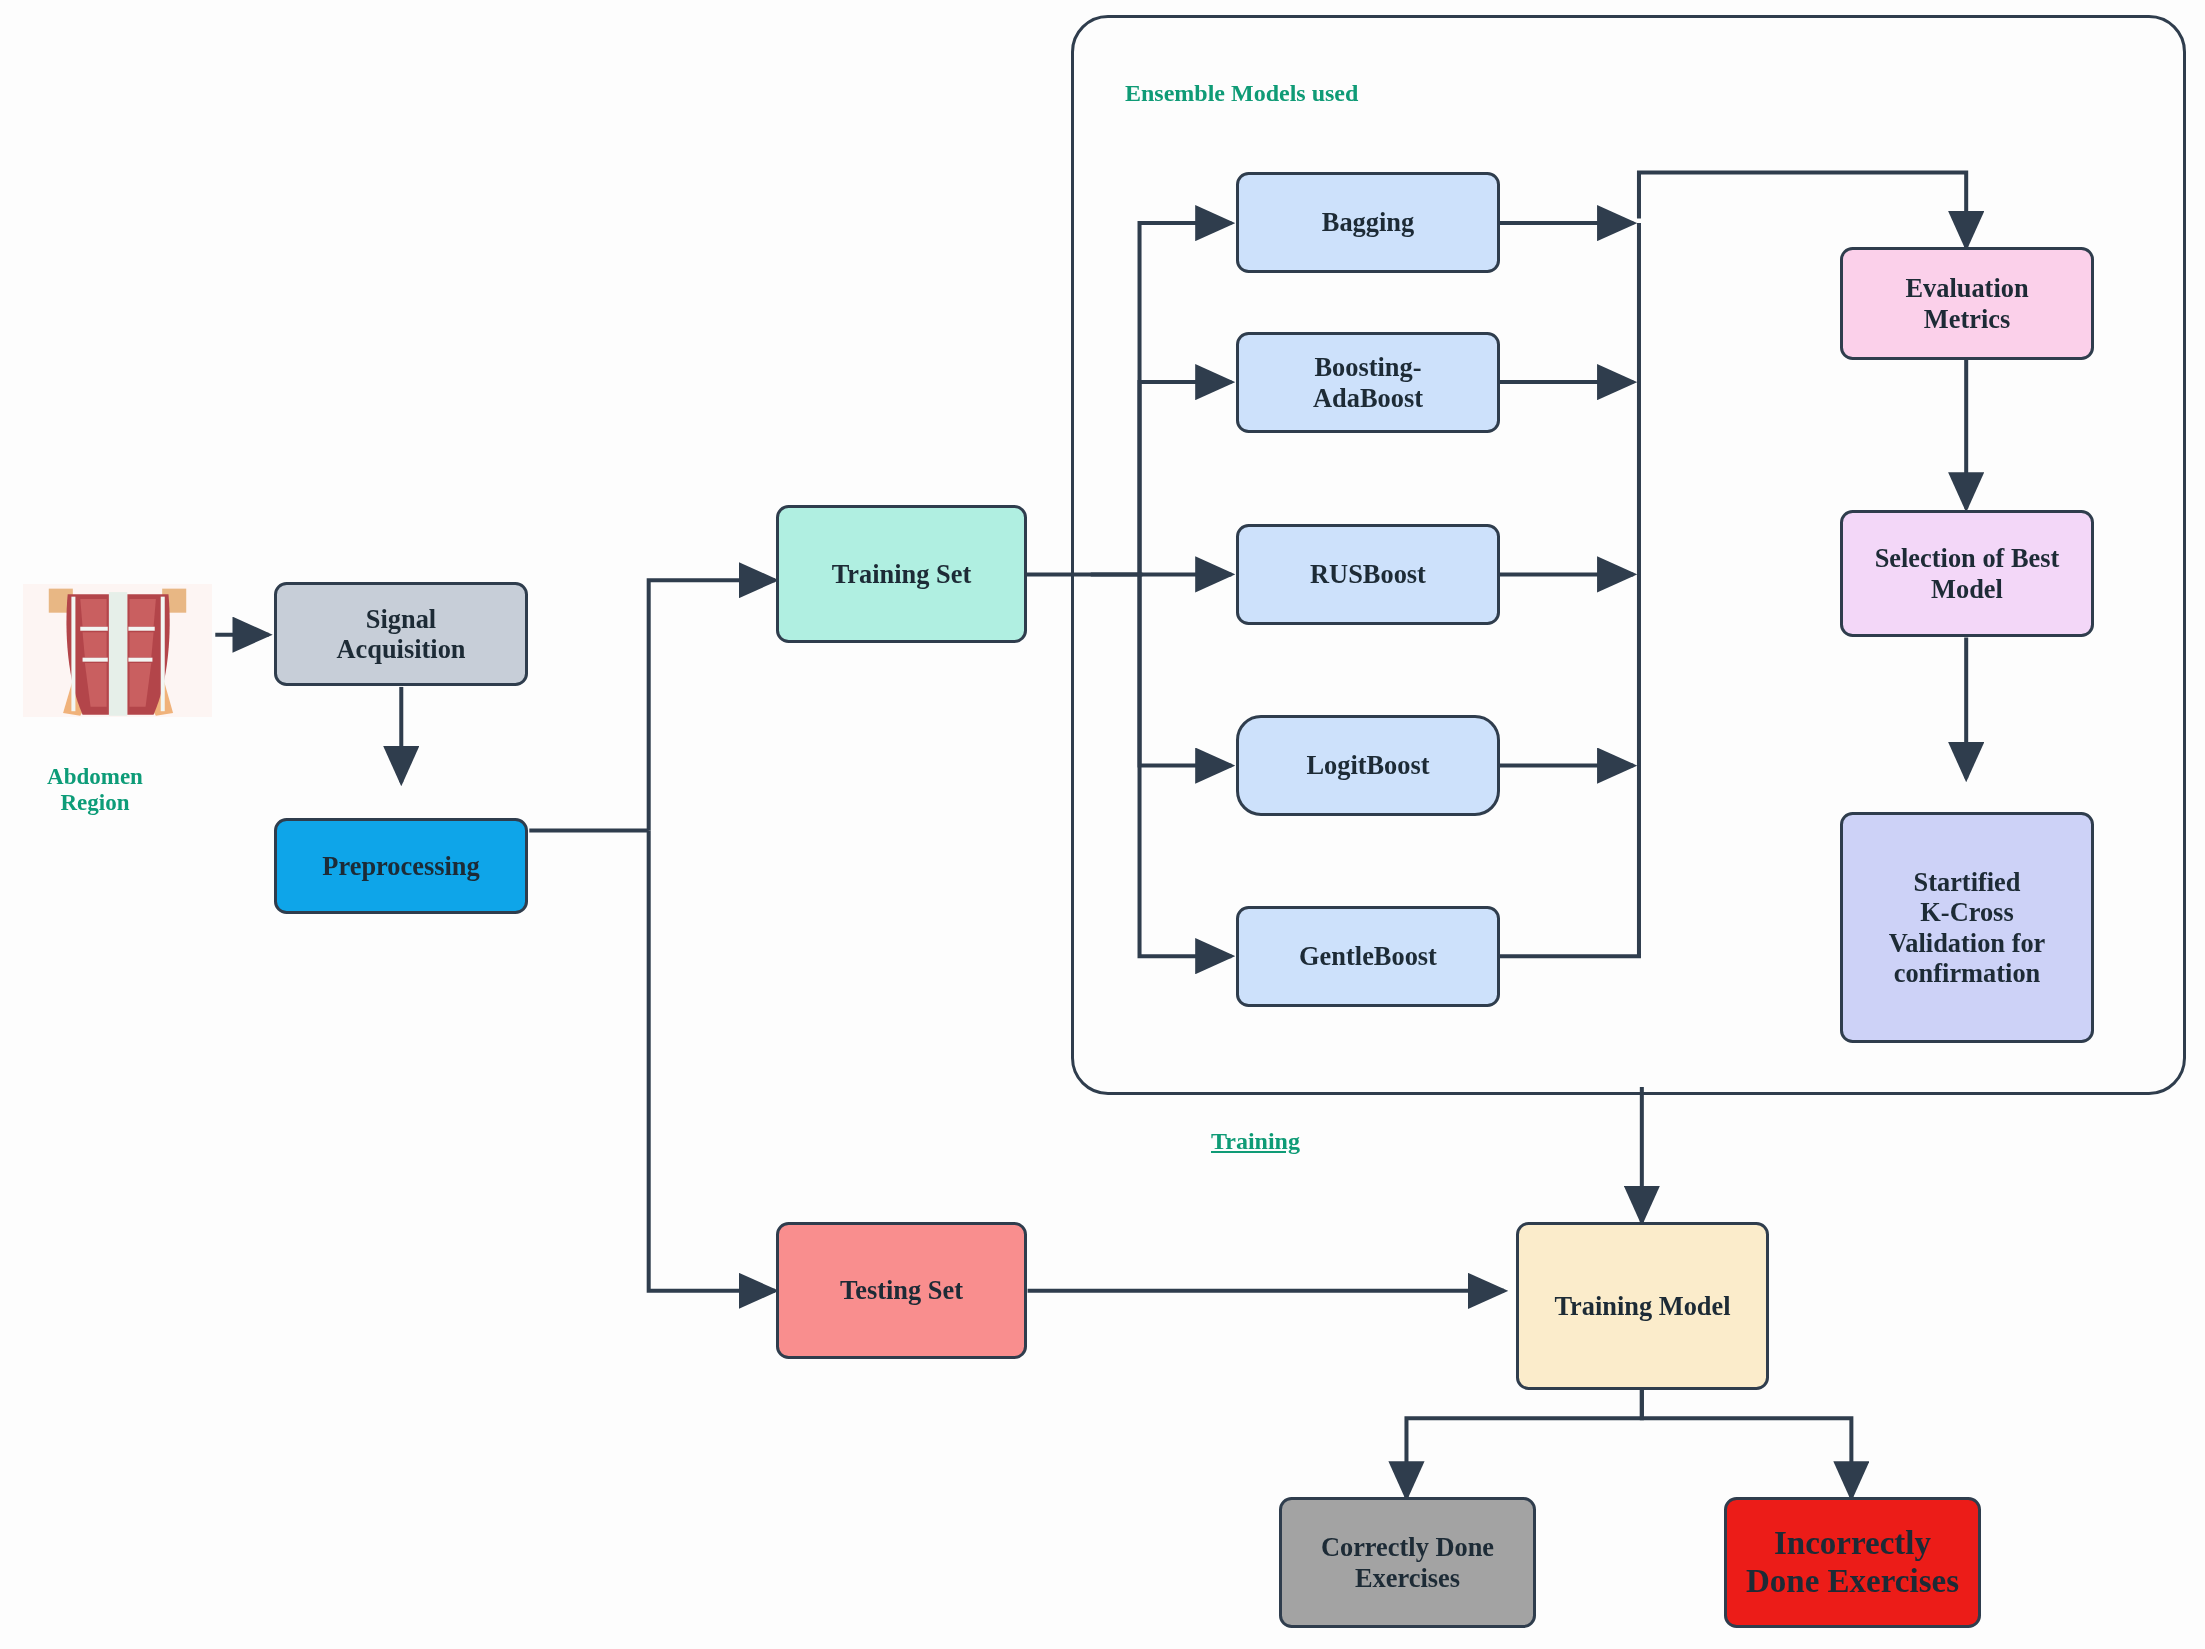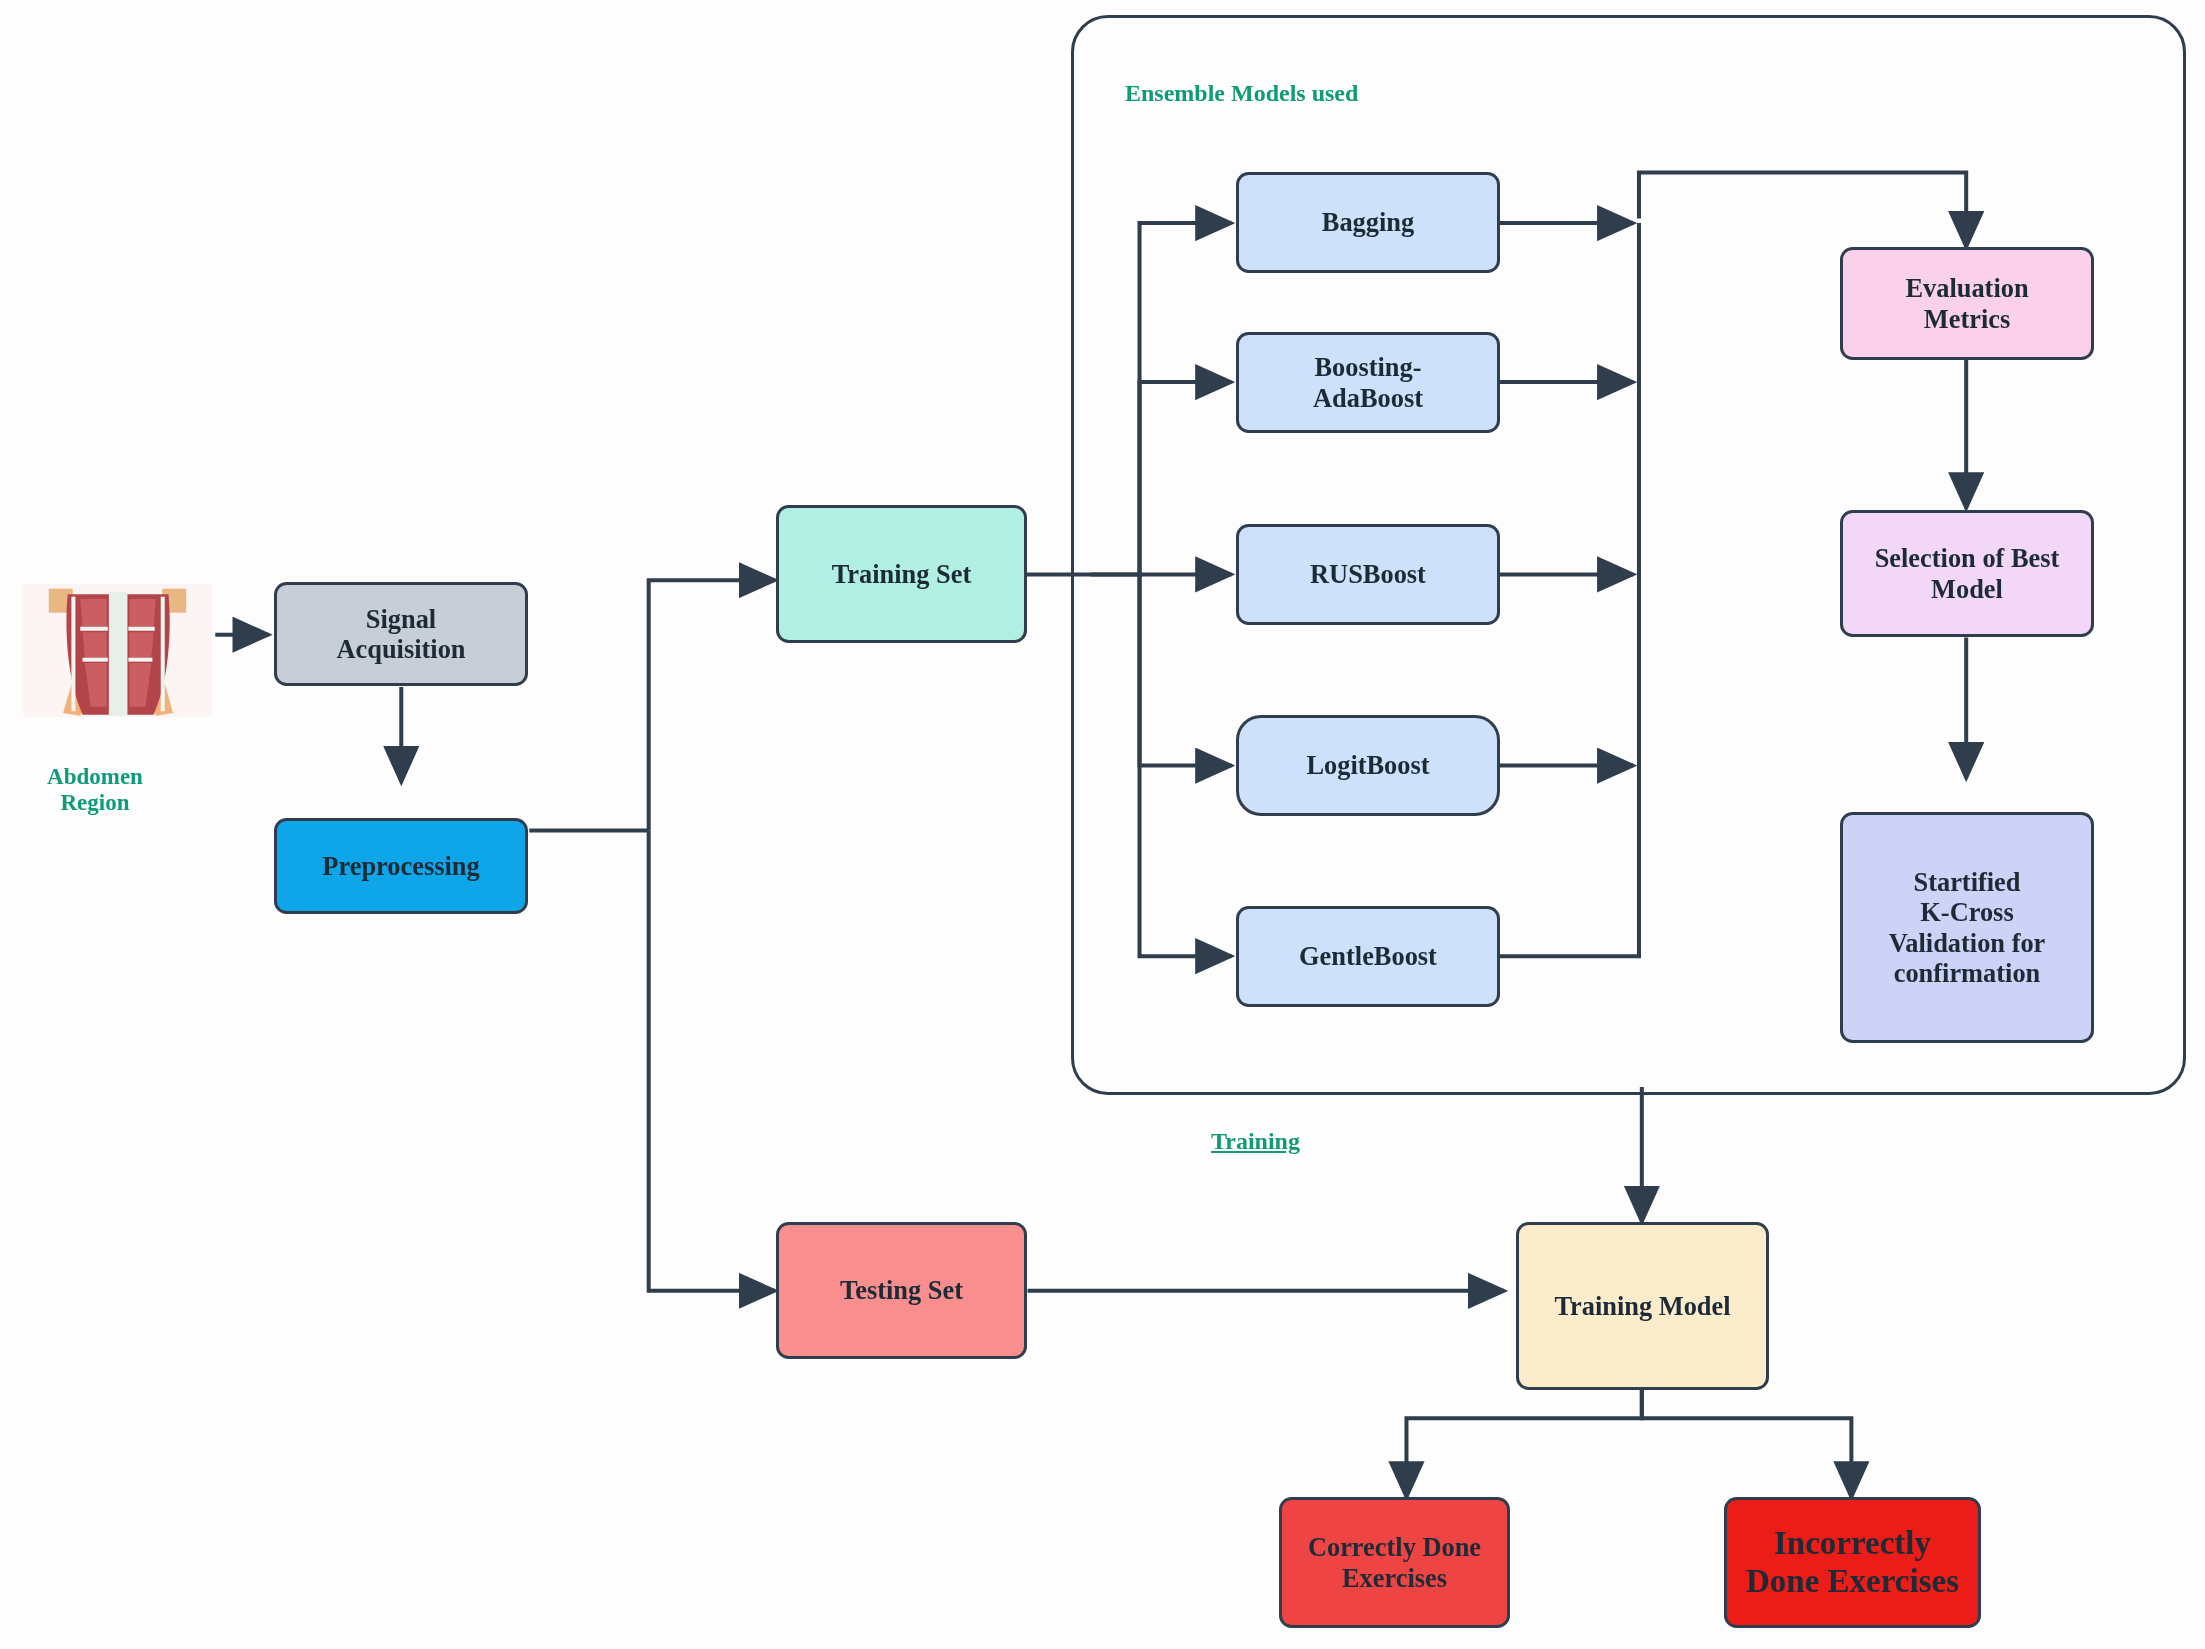--- a/index.html
+++ b/index.html
@@ -128,20 +128,20 @@
 Metrics</div>
   <div class="node" style="left:1840px;top:510px;width:254px;height:127px;background:#f3d7f8;font-size:26.4px;white-space:pre-line;">Selection of Best
 Model</div>
   <div class="node" style="left:1840px;top:812px;width:254px;height:231px;background:#cdd2f7;font-size:26.4px;white-space:pre-line;">Startified
 K-Cross
 Validation for
 confirmation</div>
 
   <div class="node" style="left:1516px;top:1222px;width:253px;height:168px;background:#fbeccb;font-size:26.4px;">Training Model</div>
 
-  <div class="node" style="left:1279px;top:1497px;width:231px;height:131px;background:#ef4444;font-size:26.4px;white-space:pre-line;">Correctly Done
+  <div class="node" style="left:1279px;top:1497px;width:257px;height:131px;background:#a3a3a3;font-size:26.4px;white-space:pre-line;">Correctly Done
 Exercises</div>
 
   <div class="node" style="left:1724px;top:1497px;width:257px;height:131px;background:#ec1c18;font-size:33px;white-space:pre-line;">Incorrectly
 Done Exercises</div>
 
 </div>
 
 
 </body></html>

